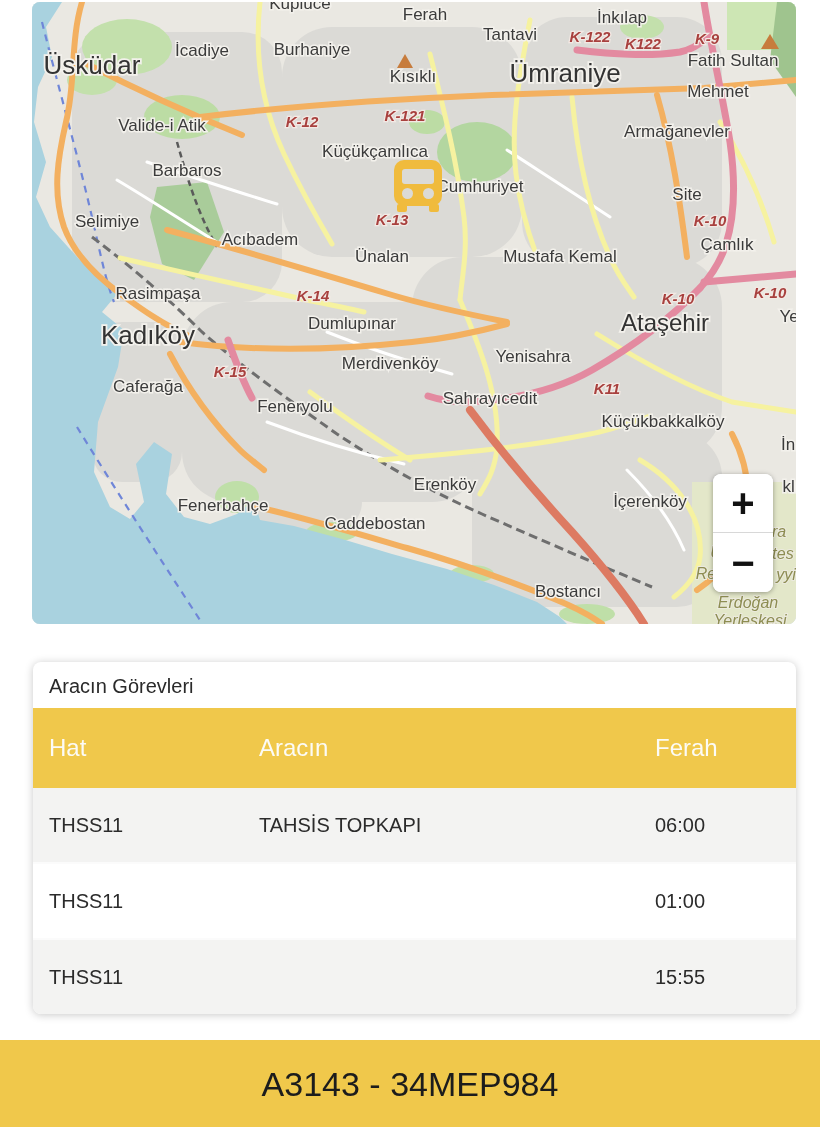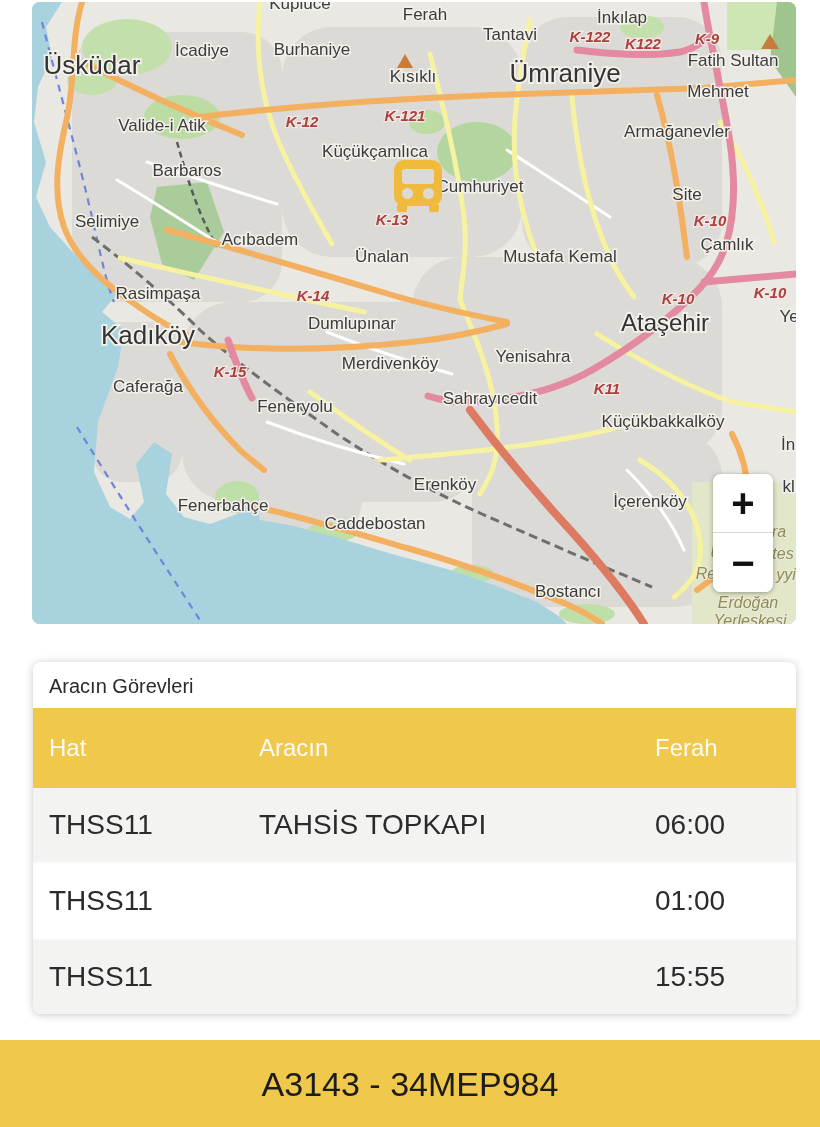--- a/index.html
+++ b/index.html
@@ -23,21 +23,21 @@
     font-size:40px;font-weight:bold;color:#111;line-height:56px;padding:0;
     font-family:"Liberation Sans",sans-serif;}
   .zoom-btn:first-child{border-bottom:1px solid #d8d8d8;}
   
   .card{margin:38px 24px 0 33px;width:763px;border-radius:8px;overflow:hidden;
     background:#ffffff;box-shadow:0 1px 8px rgba(0,0,0,.22);}
   .card-title{font-size:20px;color:#2a2a2a;padding:13px 16px 10px 16px;}
   .t-head{display:grid;grid-template-columns:210px 1fr 125px;align-items:center;
     height:80px;padding:0 16px;color:#FCFBF6;font-size:24px;}
   .t-row{display:grid;grid-template-columns:210px 1fr 125px;align-items:center;
-    height:74px;padding:0 16px;font-size:28px;color:#2b2b2b;}
+    height:74px;padding:0 16px;font-size:20px;color:#2b2b2b;}
   .t-row.odd{background:#F3F3F2;}
   .t-row.even{background:#ffffff;}
   .t-row + .t-row{border-top:2px solid #fbfbfb;}
   
   .footer-bar{margin-top:26px;width:820px;height:89px;display:flex;
     align-items:center;justify-content:center;font-size:34px;color:#1c1c1c;}
 </style>
 </head>
 <body>
 

